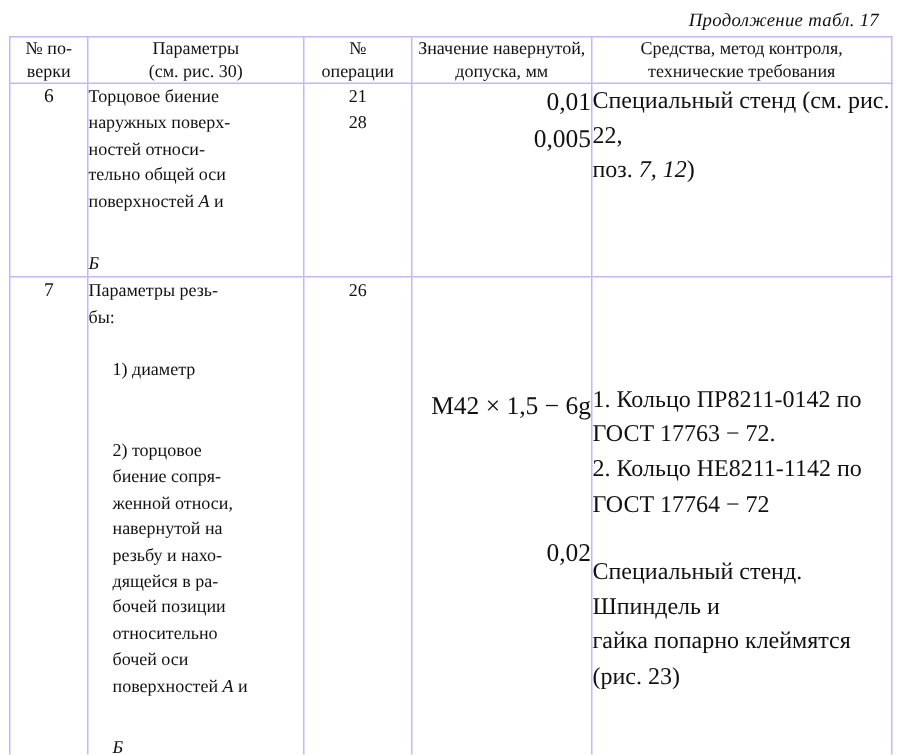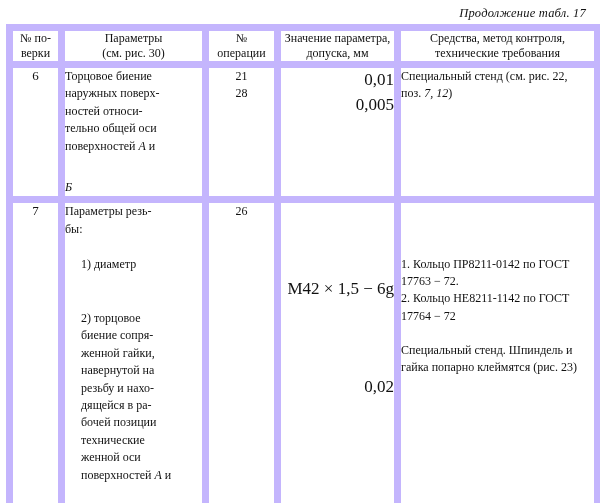--- a/index.html
+++ b/index.html
@@ -31,21 +31,21 @@
   }
   table.main {
     position: absolute;
     top: 24px;
     left: 6px;
     width: 588px;
     border-collapse: collapse;
     table-layout: fixed;
   }
   table.main td, table.main th {
-    border: 7px solid #c4b5fd;
+    border: 1px solid #c4b5fd;
     vertical-align: top;
     padding: 0;
   }
   thead th {
     text-align: center;
     font-weight: normal;
     font-size: 12px;
     line-height: 1.25;
     padding: 5px 3px 6px 3px;
   }
@@ -71,21 +71,21 @@
     line-height: 1.45;
     padding: 7px 3px 6px 3px;
   }
   td.c-value {
     text-align: right;
     font-size: 17px;
     line-height: 1.45;
     padding: 7px 3px 6px 3px;
   }
   td.c-means {
-    font-size: 12px;
+    font-size: 16px;
     line-height: 1.45;
     padding: 7px 6px 6px 8px;
   }
   .blockline {
     display: block;
   }
   .ital {
     font-style: italic;
     margin-top: 24px;
   }
@@ -121,21 +121,21 @@
         </th>
         <th>
           <span class="hdr-sub">Параметры</span>
           <span class="hdr-sub">(см. рис. 30)</span>
         </th>
         <th>
           <span class="hdr-sub">№</span>
           <span class="hdr-sub">операции</span>
         </th>
         <th>
-          <span class="hdr-sub">Значение параметра,</span>
+          <span class="hdr-sub">Значение навернутой,</span>
           <span class="hdr-sub">допуска, мм</span>
         </th>
         <th>
           <span class="hdr-sub">Средства, метод контроля,</span>
           <span class="hdr-sub">технические требования</span>
         </th>
       </tr>
     </thead>
     <tbody>
 
@@ -164,27 +164,27 @@
       </tr>
 
       <tr style="height:322px">
         <td class="c-num">7</td>
         <td class="c-param">
           <span class="blockline">Параметры резь-</span>
           <span class="blockline">бы:</span>
           <span class="indent gap-top">1) диаметр</span>
           <span class="indent" style="margin-top:3.1em">2) торцовое</span>
           <span class="indent">биение сопря-</span>
-          <span class="indent">женной гайки,</span>
+          <span class="indent">женной относи,</span>
           <span class="indent">навернутой на</span>
           <span class="indent">резьбу и нахо-</span>
           <span class="indent">дящейся в ра-</span>
           <span class="indent">бочей позиции</span>
-          <span class="indent">технические</span>
-          <span class="indent">женной оси</span>
+          <span class="indent">относительно</span>
+          <span class="indent">бочей оси</span>
           <span class="indent">поверхностей <span class="ital">А</span> и</span>
           <span class="indent ital">Б</span>
         </td>
         <td class="c-oper">
           <span class="blockline">26</span>
         </td>
         <td class="c-value">
           <span class="blockline nowrap" style="margin-top:4.35em">М42 × 1,5 − 6g</span>
           <span class="blockline" style="margin-top:4.3em">0,02</span>
         </td>

